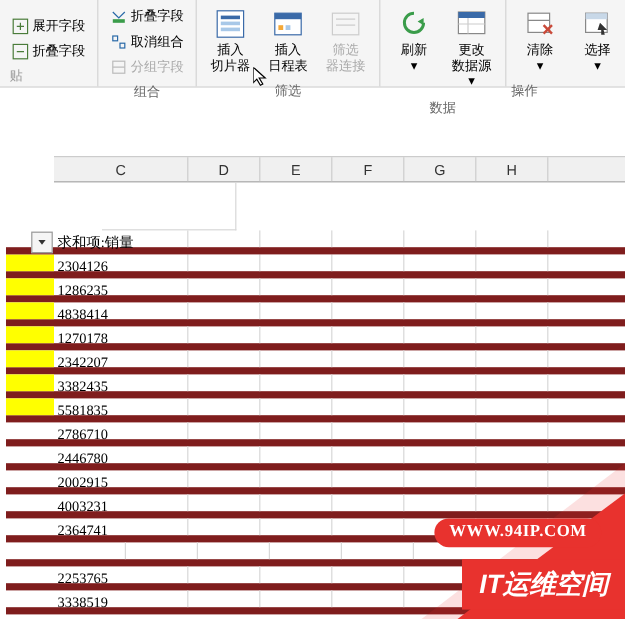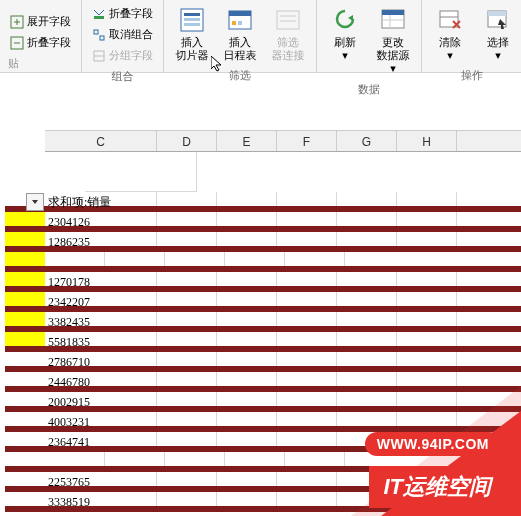--- a/index.html
+++ b/index.html
@@ -34,22 +34,22 @@
     .cell { border-right: 1px solid #d8d8d8; font-size: 12px; line-height: 20px; padding: 0 3px; }
     .cell-C { width: 112px; font-family: "SimSun", serif; }
     .cell-other { width: 60px; }
     .header-cell { text-align: left; font-family: "SimSun", serif; }
     
     .dropdown-btn { width: 18px; height: 18px; border: 1px solid #999; background: #f5f5f5; display:inline-flex; align-items:center; justify-content:center; position: absolute; left: 21px; top: 1px; cursor:pointer; }
     
     .pivot-row { position: relative; }
     .spacer-rows { height: 40px; margin-left: 40px; border-right: 1px solid #d8d8d8; width: 112px; }
     
-    .watermark1 { position: absolute; right: 20px; bottom: 60px; background: #e8322e; color: #fff; padding: 4px 12px; border-radius: 14px; font-size: 14px; font-weight: bold; font-family: Liberation Sans, sans-serif; letter-spacing: 0.5px; text-align: right; }
-    .watermark2 { position: absolute; right: 16px; bottom: 8px; background: #e8322e; color: #fff; padding: 6px 14px; font-size: 22px; font-weight: bold; font-style: italic; }
+    .watermark1 { position: absolute; right: 20px; bottom: 60px; background: #e8322e; color: #fff; padding: 4px 12px; border-radius: 14px; font-size: 14px; font-weight: bold; font-family: Liberation Serif, serif; letter-spacing: 0.5px; text-align: right; }
+    .watermark2 { position: absolute; right: 0; bottom: 8px; background: #e8322e; color: #fff; padding: 6px 14px; font-size: 22px; font-weight: bold; font-style: italic; }
     .red-triangle { position: absolute; right: 0; bottom: 0; width: 0; height: 0; border-left: 170px solid transparent; border-bottom: 130px solid rgba(232,50,46,0.15); }
     .red-triangle2 { position: absolute; right: 0; bottom: 0; width: 0; height: 0; border-left: 140px solid transparent; border-bottom: 105px solid #e8322e; }
     
     .cursor-arrow { position: absolute; left: 211px; top: 56px; pointer-events:none; }
   </style>
 </head>
 <body>
 
 <div class="ribbon">
 
@@ -197,21 +197,21 @@
         <div class="icon">
           <svg width="28" height="26" viewBox="0 0 28 26">
               <rect x="4" y="4" width="18" height="16" fill="#fff" stroke="#888"></rect>
               <rect x="4" y="4" width="18" height="5" fill="#c8d8e8"></rect>
               <polygon points="16,12 22,18 19,18 20,22 17,22 17,18 14,18" fill="#333"></polygon>
             </svg>
         </div>
         <div class="label"><span>选择</span><br><span>▾</span></div>
       </div>
     </div>
-    <div class="ribbon-group-label" style="text-align:center;padding-right:4px">操作</div>
+    <div class="ribbon-group-label" style="text-align:left;padding-right:4px">操作</div>
   </div>
 
 </div>
 
 <svg class="cursor-arrow" width="16" height="16">
     <polygon points="0,0 0,13 3,10 6,15 8,14 5,9 10,9" fill="#fff" stroke="#000" stroke-width="1"></polygon>
   </svg>
 
 <div class="sheet-area">
   <div class="col-headers">
@@ -257,20 +257,21 @@
           <div class="row-hl yellow"></div>
           <div class="cell cell-C">1286235</div>
           <div class="cell cell-other"></div>
           <div class="cell cell-other"></div>
           <div class="cell cell-other"></div>
           <div class="cell cell-other"></div>
           <div class="cell cell-other"></div>
         </div>
         <div class="grid-row">
           <div class="row-hl yellow"></div>
+          <div class="cell cell-C">4838414</div>
           <div class="cell cell-other"></div>
           <div class="cell cell-other"></div>
           <div class="cell cell-other"></div>
           <div class="cell cell-other"></div>
           <div class="cell cell-other"></div>
         </div>
         <div class="grid-row">
           <div class="row-hl yellow"></div>
           <div class="cell cell-C">1270178</div>
           <div class="cell cell-other"></div>

